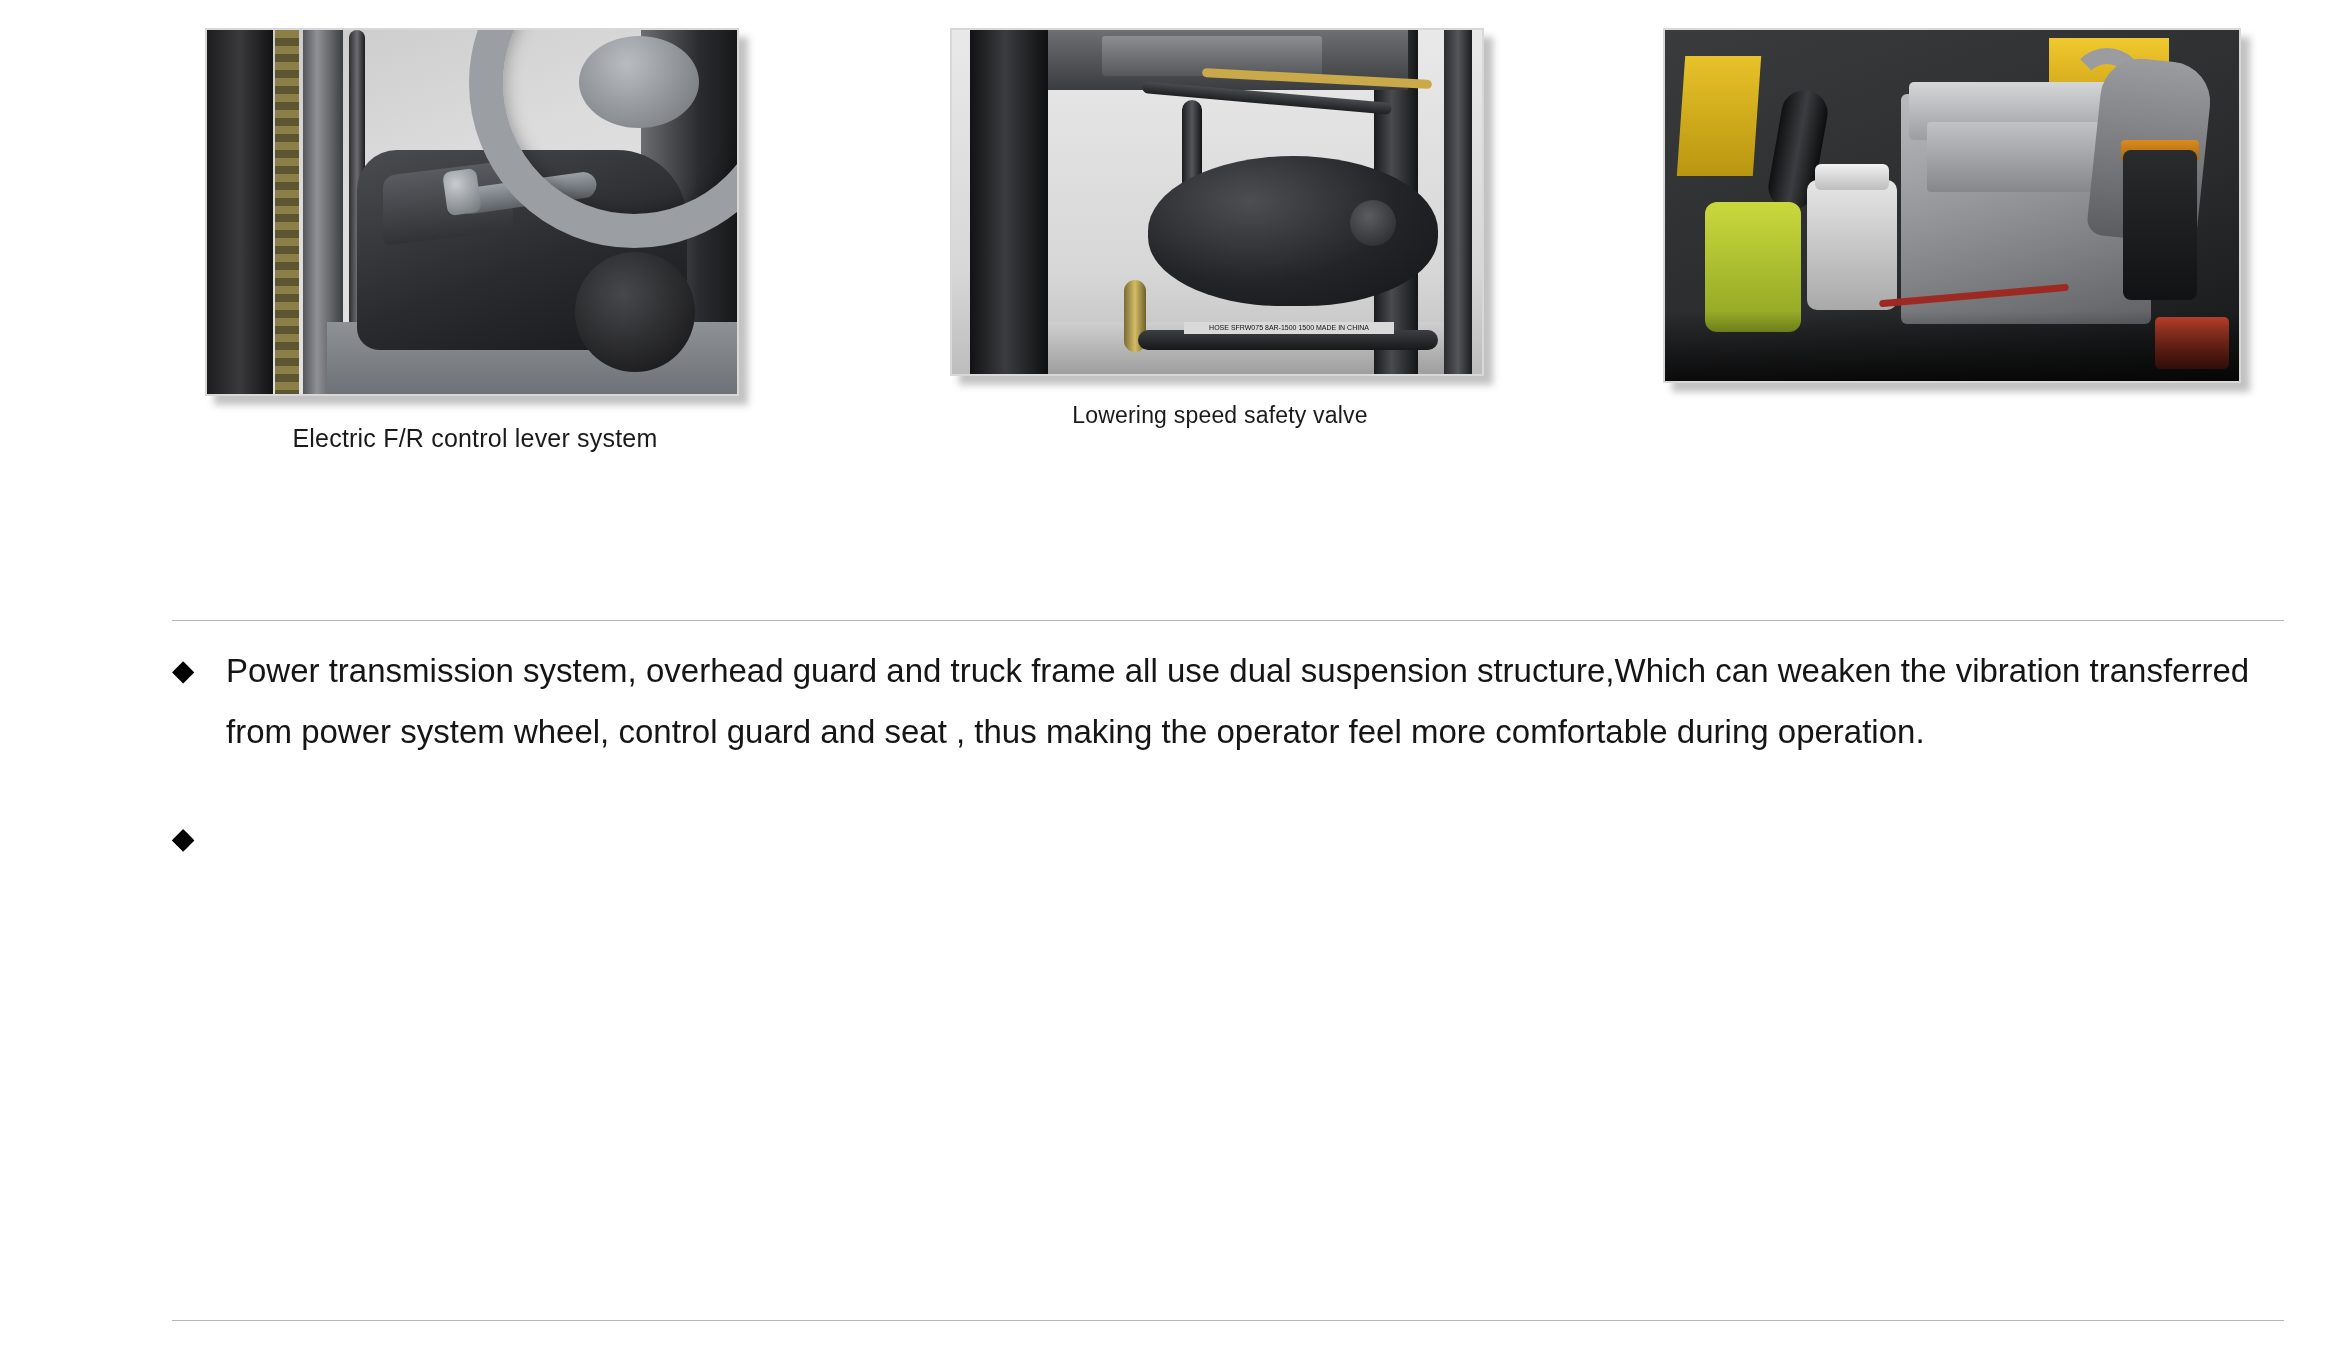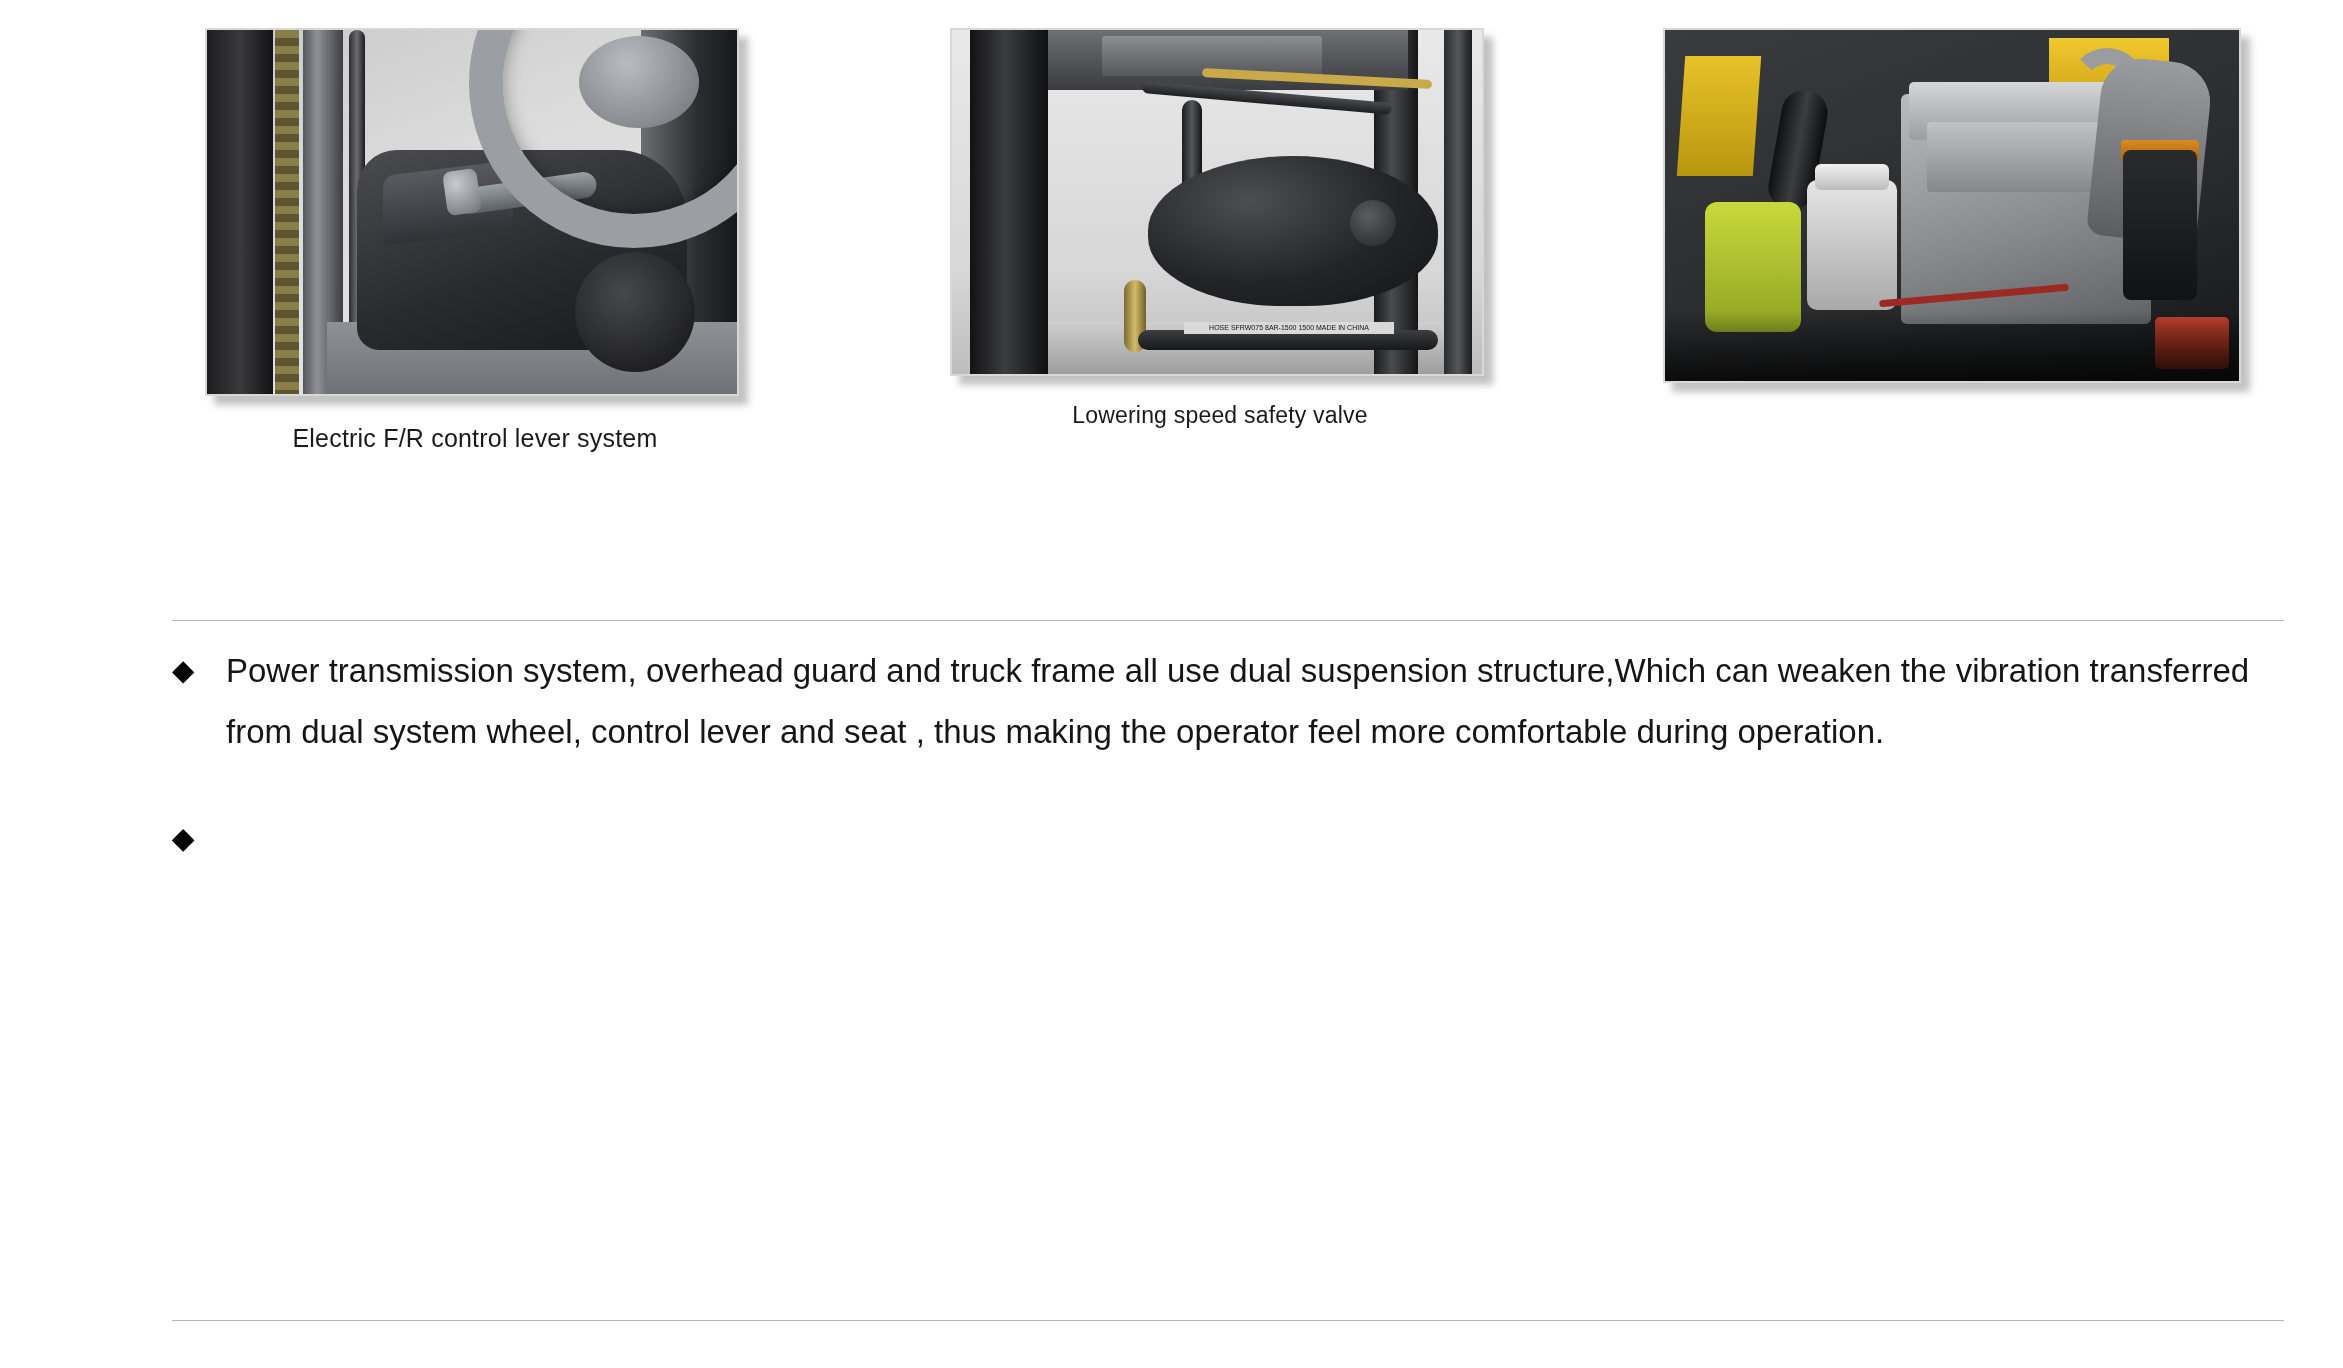--- a/index.html
+++ b/index.html
@@ -419,21 +419,21 @@
     </div>
 
   </div>
 
 
   <div class="rule rule-top"></div>
 
   <div class="bullets">
     <div class="bullet">
       <span class="marker">◆</span>
-      <span>Power transmission system, overhead guard and truck frame all use dual suspension structure,Which can weaken the vibration transferred from dual system wheel, control lever and seat , thus making the operator feel more comfortable during operation.</span>
+      <span>Power transmission system, overhead guard and truck frame all use dual suspension structure,Which can weaken the vibration transferred from power system wheel, control guard and seat , thus making the operator feel more comfortable during operation.</span>
     </div>
     <div class="bullet">
       <span class="marker">◆</span>
     </div>
     <div class="bullet">
       <span class="marker">◆</span>
     </div>
   </div>
 
   <div class="rule rule-bottom"></div>

